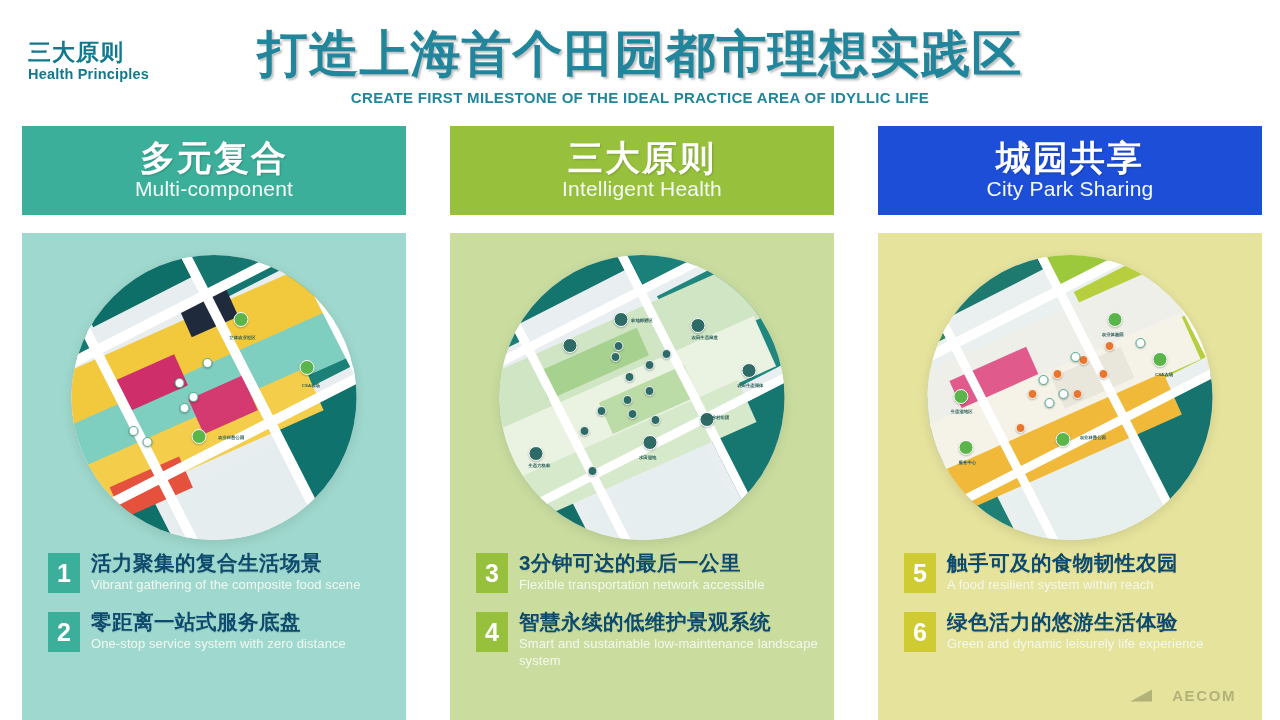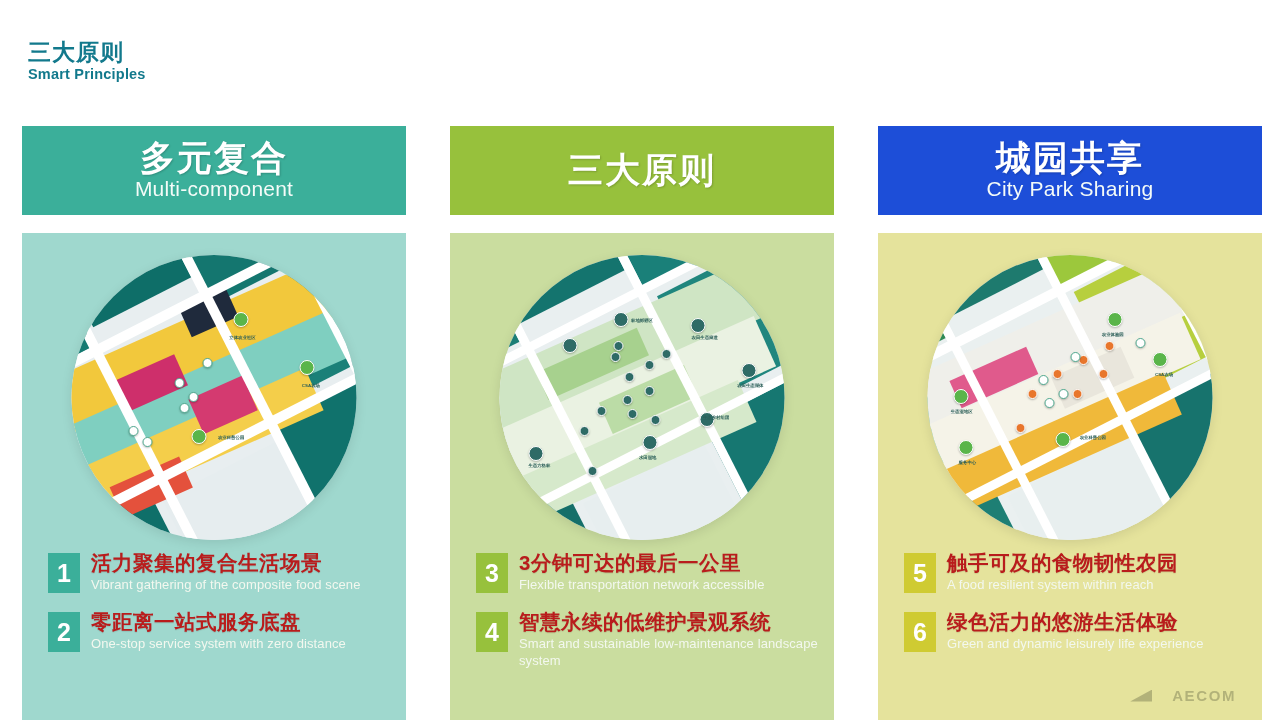--- a/index.html
+++ b/index.html
@@ -105,21 +105,21 @@
   .item { display:flex; align-items:flex-start; margin-bottom:16px; }
   .num {
     flex:0 0 auto;
     width:32px; height:40px;
     display:flex; align-items:center; justify-content:center;
     font-size:25px; font-weight:bold; color:#ffffff;
     margin-right:11px; margin-top:2px;
   }
   .txt { padding-top:0px; }
   .txt-cn {
-    font-size:20.5px; font-weight:bold; color:#b91c1c;
+    font-size:20.5px; font-weight:bold; color:#0c4a6e;
     letter-spacing:0.5px; line-height:1.18;
     text-shadow:0 1px 1px rgba(0,0,0,0.10);
   }
   .txt-en {
     font-size:13px; color:#f3f8ef; line-height:1.3;
     margin-top:2px; letter-spacing:0.1px;
   }
 
   
   .aecom {
@@ -137,23 +137,27 @@
     letter-spacing:1.6px;
   }
 </style>
 </head>
 <body>
 
 <div class="header">
 
   <div class="brand">
     <div class="brand-cn">三大原则</div>
-    <div class="brand-en">Smart Principles</div>
-  </div>
-
+    <div class="brand-en">Health Principles</div>
+  </div>
+
+  <div class="title-wrap">
+    <div class="main-title">打造上海首个田园都市理想实践区</div>
+    <div class="sub-title">CREATE FIRST MILESTONE OF THE IDEAL PRACTICE AREA OF IDYLLIC LIFE</div>
+  </div>
 
 </div>
 
 <div class="columns">
 
   <div class="col c1">
     <div class="col-head" style="background:#3BAF9A">
       <div class="head-cn">多元复合</div>
       <div class="head-en">Multi-component</div>
     </div>
@@ -220,20 +224,21 @@
           </div>
         </div>
       </div>
 
     </div>
   </div>
 
   <div class="col c2">
     <div class="col-head" style="background:#97C13C">
       <div class="head-cn">三大原则</div>
+      <div class="head-en">Intelligent Health</div>
     </div>
 
     <div class="col-body" style="background:#CADD9F">
 
       <div class="map-shell">
         <div class="map-circle">
           <div class="map-inner">
             <div class="map-base" style="background:#E9EFF0"></div>
             <div class="blk" style="left:0%;top:0%;width:30%;height:25%;background:#1B7E76"></div>
             <div class="blk" style="left:32%;top:0%;width:28%;height:21%;background:#14746E"></div>

